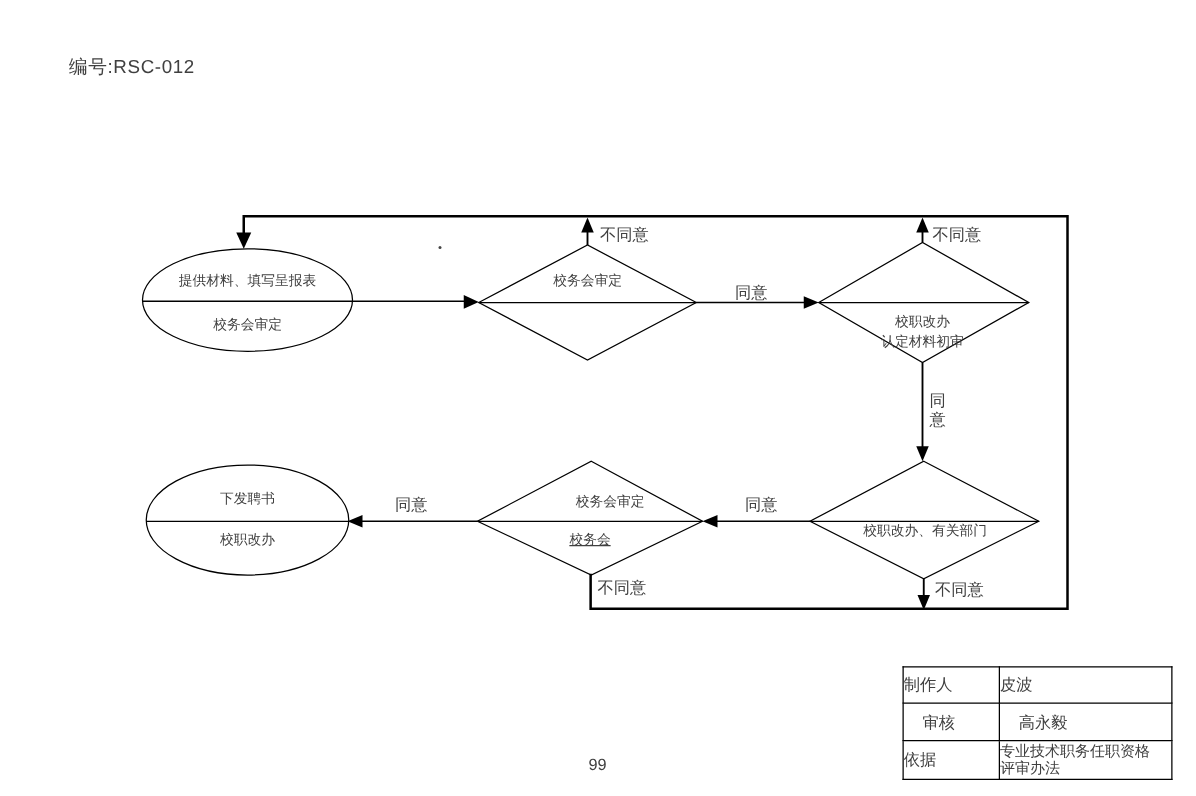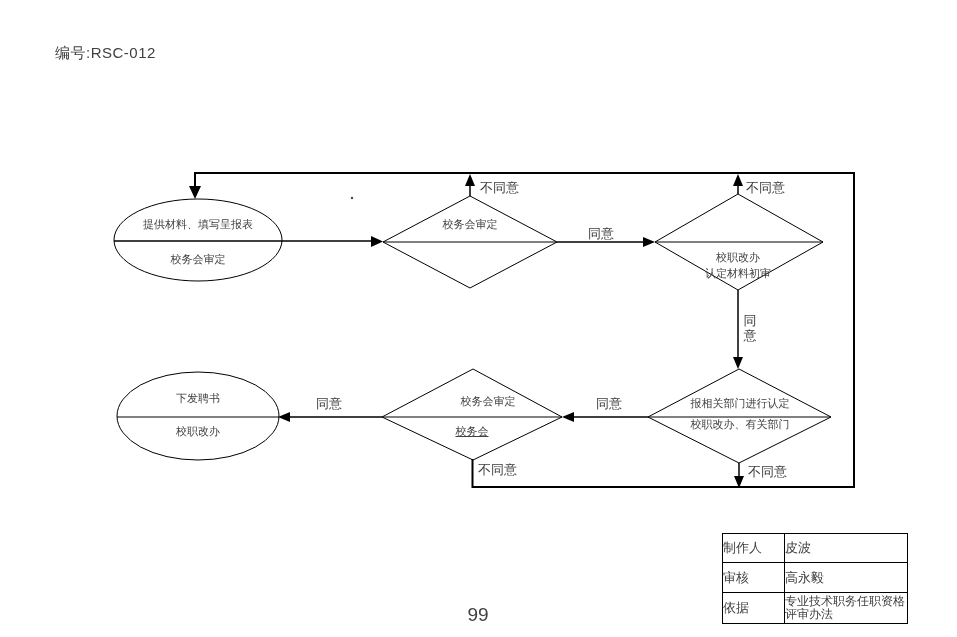--- a/index.html
+++ b/index.html
@@ -9,24 +9,24 @@
   .title{position:absolute;left:243px;top:44px;font-size:16px;font-weight:bold;letter-spacing:0.2px;}
   svg.flow{position:absolute;left:0;top:0;}
   .lbl{position:absolute;font-size:13px;white-space:nowrap;}
   .node-lbl{position:absolute;width:200px;text-align:center;font-size:11px;white-space:nowrap;}
   .vlbl{position:absolute;width:16px;font-size:13px;line-height:15px;word-break:break-all;text-align:center;}
   table.sig{position:absolute;left:722px;top:533px;border-collapse:collapse;table-layout:fixed;}
   table.sig td{border:1px solid #000;vertical-align:middle;font-size:13px;padding:0;}
   td.c1{width:61px;}
   td.c2{width:122px;}
   tr.r1 td{height:28px;}
-  tr.r2 td{height:29px;}
+  tr.r2 td{height:29px;padding-left:15px;}
   tr.r3 td{height:30px;margin-left:27px;}
   .two-line{font-size:12px;line-height:13px;}
-  .pageno{position:absolute;left:458px;top:604px;width:40px;text-align:center;font-size:19px;}
+  .pageno{position:absolute;left:458px;top:604px;width:40px;text-align:center;font-size:13px;}
 </style>
 </head>
 <body>
 
 <div class="canvas">
 
   <div class="doc-number">编号:RSC-012</div>
 
   <svg class="flow" width="957" height="637" viewBox="0 0 957 637">
 
@@ -84,21 +84,20 @@
   </svg>
 
   <div class="node-lbl" style="left:98px;top:217px;">提供材料、填写呈报表</div>
   <div class="node-lbl" style="left:98px;top:252px;">校务会审定</div>
 
   <div class="node-lbl" style="left:370px;top:217px;">校务会审定</div>
 
   <div class="node-lbl" style="left:638px;top:219px;margin-top:47px;">认定材料初审</div>
   <div class="node-lbl" style="left:638px;top:250px;">校职改办</div>
 
-  <div class="node-lbl" style="left:640px;top:396px;">报相关部门进行认定</div>
   <div class="node-lbl" style="left:640px;top:417px;">校职改办、有关部门</div>
 
   <div class="node-lbl" style="left:388px;top:394px;">校务会审定</div>
   <div class="node-lbl" style="left:372px;top:424px;text-decoration:underline;">校务会</div>
 
   <div class="node-lbl" style="left:98px;top:391px;">下发聘书</div>
   <div class="node-lbl" style="left:98px;top:424px;">校职改办</div>
 
   <div class="lbl" style="left:480px;top:179px;">不同意</div>
   <div class="lbl" style="left:746px;top:179px;">不同意</div>

